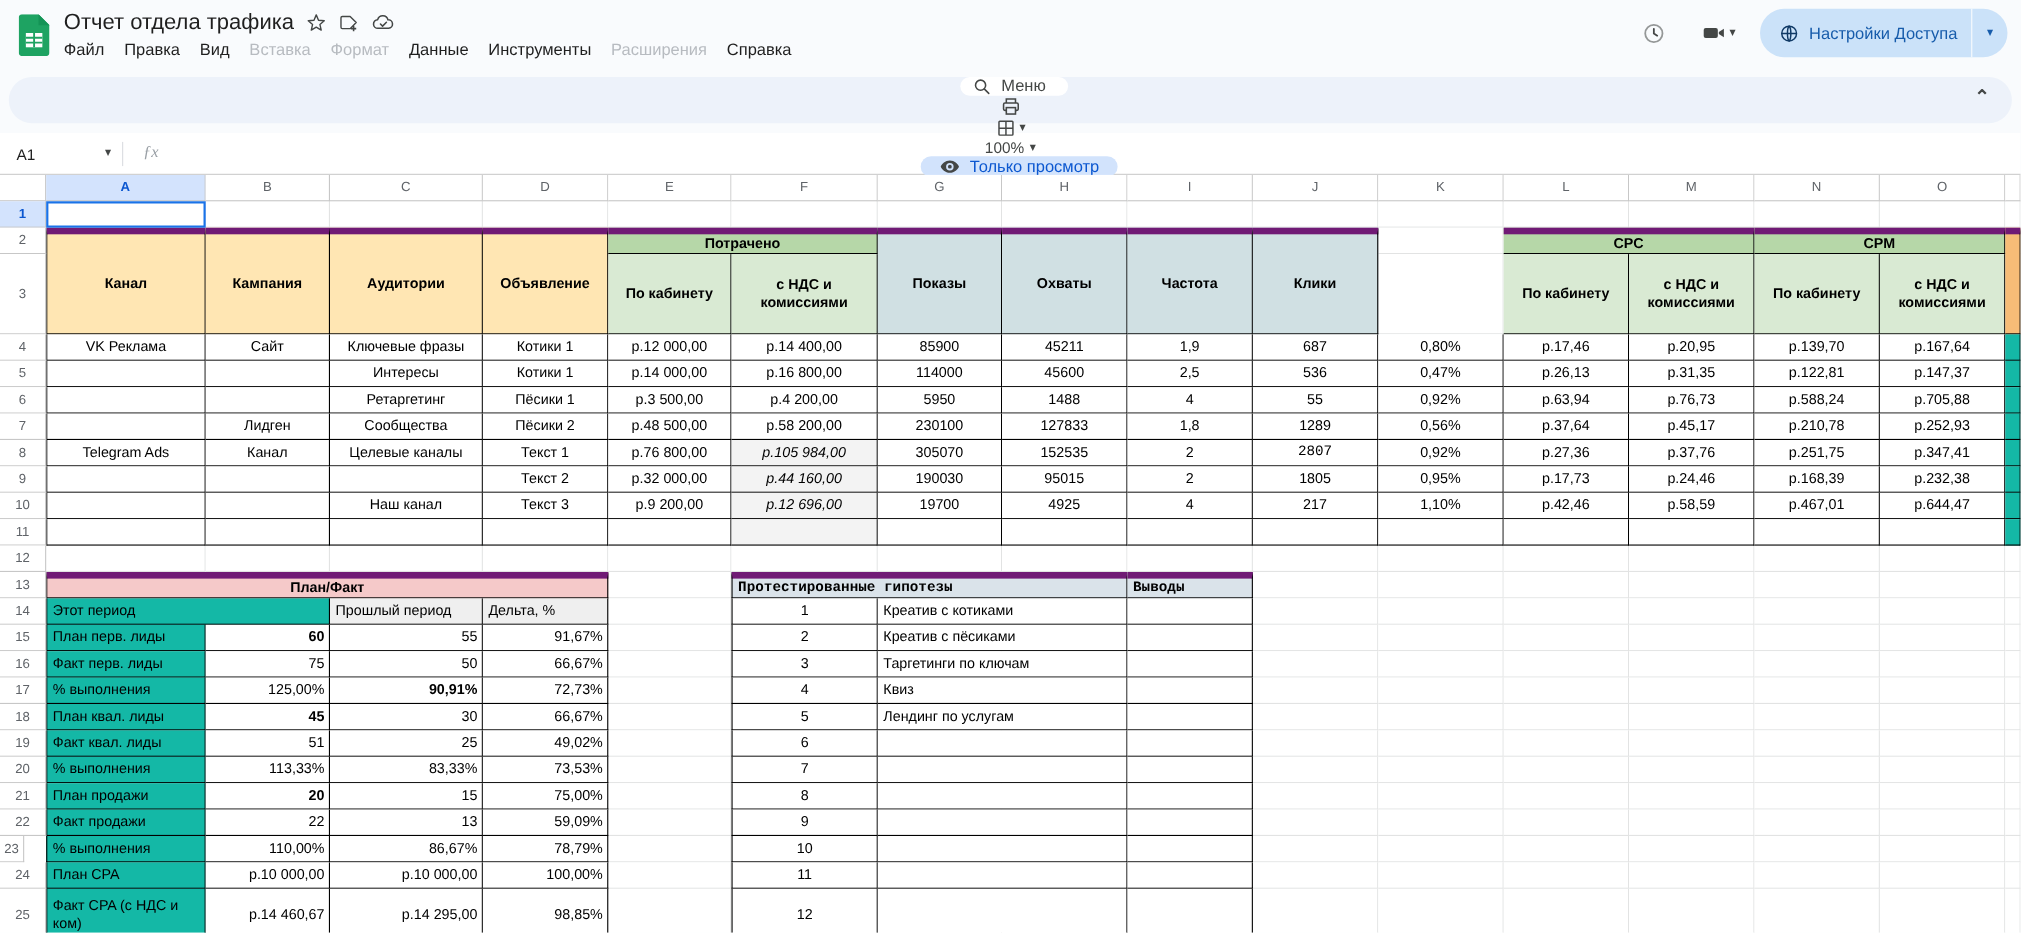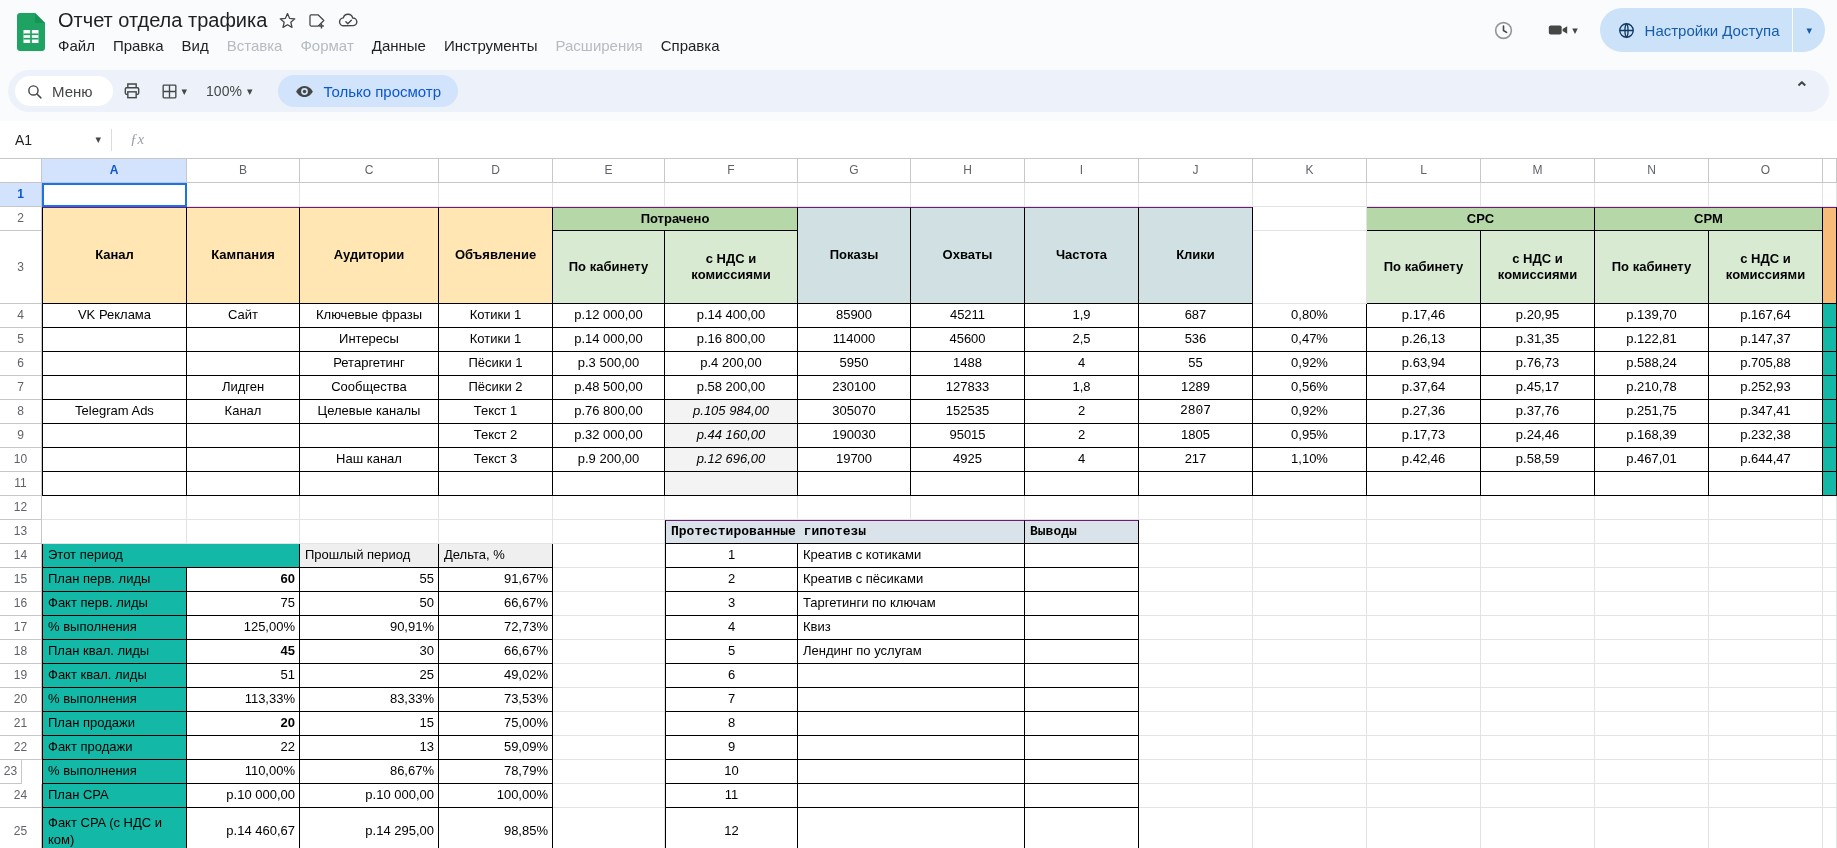--- a/index.html
+++ b/index.html
@@ -20,21 +20,21 @@
   .icon-btn.wide{width:58px;}
   .caret{font-size:11px;color:#444746;line-height:1;}
   .share-pill{display:flex;align-items:center;height:44px;background:#cbe2f9;border-radius:22px;
     color:#175cab;font-size:15px;font-weight:500;}
   .share-main{display:flex;align-items:center;gap:9px;padding:0 13px 0 17px;}
   .pill-sep{width:1px;height:44px;background:#f9fbfd;}
   .share-caret{padding:0 13px;display:flex;align-items:center;}
   .share-caret .caret{color:#175cab;}
   
   .toolbar-wrap{padding:2px 8px 0;}
-  .toolbar{height:42px;background:#edf2fa;border-radius:21px;display:flex;align-items:center;position:relative;}
+  .toolbar{height:42px;background:#edf2fa;border-radius:21px;display:flex;align-items:center;position:relative;flex-direction:column;}
   .search-pill{display:flex;align-items:center;gap:9px;height:30px;background:#fff;border-radius:15px;
     padding:0 20px 0 11px;margin-left:7px;color:#444746;font-size:15px;}
   .tb-btn{background:none;border:none;color:#444746;display:flex;align-items:center;gap:3px;
     padding:0 9px;height:36px;}
   .zoom-ctl{display:flex;align-items:center;gap:5px;font-size:14px;color:#444746;padding:0 10px;}
   .view-chip{display:flex;align-items:center;gap:9px;height:32px;background:#d2e3fc;border-radius:16px;
     padding:0 17px;color:#0b57d0;font-size:15px;font-weight:500;margin-left:16px;}
   .collapse{position:absolute;right:20px;top:8px;color:#444746;font-size:17px;font-weight:700;}
   
   .fbar{margin-top:9px;height:37px;background:#fff;display:flex;align-items:center;
@@ -45,21 +45,21 @@
   .fx{font-family:"Liberation Serif",serif;font-style:italic;color:#9aa0a6;font-size:15px;margin-left:14px;}
   
   #sheet{position:relative;width:1837px;height:689px;background:#fff;overflow:hidden;}
   .c{position:absolute;box-sizing:border-box;display:flex;align-items:center;justify-content:center;
     font-size:13px;color:#000;overflow:hidden;line-height:1.25;}
   .ch{background:#fff;border-right:1px solid #c7c7c7;border-bottom:1px solid #c7c7c7;
     color:#5f6368;font-size:12px;}
   .ch.sel{background:#d3e3fd;color:#0b57d0;font-weight:700;}
   .g{background:#fff;border-right:1px solid #e2e3e3;border-bottom:1px solid #e2e3e3;}
   .tc{background:#fff;border-right:1px solid #000;border-bottom:1px solid #000;}
-  .bt{border-top:1px solid #701a75;}
+  .bt{border-top:6px solid #701a75;}
   .bl{border-left:1px solid #000;}
   .b{font-weight:700;}
   .i{font-style:italic;}
   .left{justify-content:flex-start;padding-left:5px;text-align:left;}
   .right{justify-content:flex-end;padding-right:4px;text-align:right;}
   .wrap{text-align:center;padding:0 5px;}
   .tan{background:#ffe6b3;}
   .grn{background:#b6d7a8;}
   .grnl{background:#d9ead3;}
   .blu{background:#d0e0e3;}
@@ -744,34 +744,35 @@
     <div class="c tc" style="left: 798px; top: 313px; width: 113px; height: 24px;"></div>
     <div class="c tc" style="left: 911px; top: 313px; width: 114px; height: 24px;"></div>
     <div class="c tc" style="left: 1025px; top: 313px; width: 114px; height: 24px;"></div>
     <div class="c tc" style="left: 1139px; top: 313px; width: 114px; height: 24px;"></div>
     <div class="c tc" style="left: 1253px; top: 313px; width: 114px; height: 24px;"></div>
     <div class="c tc" style="left: 1367px; top: 313px; width: 114px; height: 24px;"></div>
     <div class="c tc" style="left: 1481px; top: 313px; width: 114px; height: 24px;"></div>
     <div class="c tc" style="left: 1595px; top: 313px; width: 114px; height: 24px;"></div>
     <div class="c tc" style="left: 1709px; top: 313px; width: 114px; height: 24px;"></div>
     <div class="c tc pch" style="left: 1823px; top: 313px; width: 14px; height: 24px;"></div>
+    <div class="c tc b pnk bt bl" style="left: 42px; top: 361px; width: 511px; height: 24px;">План/Факт</div>
     <div class="c tc pch left bl" style="left: 42px; top: 385px; width: 258px; height: 24px;">Этот период</div>
     <div class="c tc gryh left" style="left: 300px; top: 385px; width: 139px; height: 24px;">Прошлый период</div>
     <div class="c tc gryh left" style="left: 439px; top: 385px; width: 114px; height: 24px;">Дельта, %</div>
     <div class="c tc pch left bl" style="left: 42px; top: 409px; width: 145px; height: 24px;">План перв. лиды</div>
     <div class="c tc right b" style="left: 187px; top: 409px; width: 113px; height: 24px;">60</div>
     <div class="c tc right" style="left: 300px; top: 409px; width: 139px; height: 24px;">55</div>
     <div class="c tc right" style="left: 439px; top: 409px; width: 114px; height: 24px;">91,67%</div>
     <div class="c tc pch left bl" style="left: 42px; top: 433px; width: 145px; height: 24px;">Факт перв. лиды</div>
     <div class="c tc right" style="left: 187px; top: 433px; width: 113px; height: 24px;">75</div>
     <div class="c tc right" style="left: 300px; top: 433px; width: 139px; height: 24px;">50</div>
     <div class="c tc right" style="left: 439px; top: 433px; width: 114px; height: 24px;">66,67%</div>
     <div class="c tc pch left bl" style="left: 42px; top: 457px; width: 145px; height: 24px;">% выполнения</div>
     <div class="c tc right" style="left: 187px; top: 457px; width: 113px; height: 24px;">125,00%</div>
-    <div class="c tc right" style="left: 300px; top: 457px; width: 139px; height: 24px;">90,91%</div>
+    <div class="c tc right" style="left: 300px; top: 457px; width: 139px; height: 24px; font-weight: bold;">90,91%</div>
     <div class="c tc right" style="left: 439px; top: 457px; width: 114px; height: 24px;">72,73%</div>
     <div class="c tc pch left bl" style="left: 42px; top: 481px; width: 145px; height: 24px;">План квал. лиды</div>
     <div class="c tc right b" style="left: 187px; top: 481px; width: 113px; height: 24px;">45</div>
     <div class="c tc right" style="left: 300px; top: 481px; width: 139px; height: 24px;">30</div>
     <div class="c tc right" style="left: 439px; top: 481px; width: 114px; height: 24px;">66,67%</div>
     <div class="c tc pch left bl" style="left: 42px; top: 505px; width: 145px; height: 24px;">Факт квал. лиды</div>
     <div class="c tc right" style="left: 187px; top: 505px; width: 113px; height: 24px;">51</div>
     <div class="c tc right" style="left: 300px; top: 505px; width: 139px; height: 24px;">25</div>
     <div class="c tc right" style="left: 439px; top: 505px; width: 114px; height: 24px;">49,02%</div>
     <div class="c tc pch left bl" style="left: 42px; top: 529px; width: 145px; height: 24px;">% выполнения</div>

